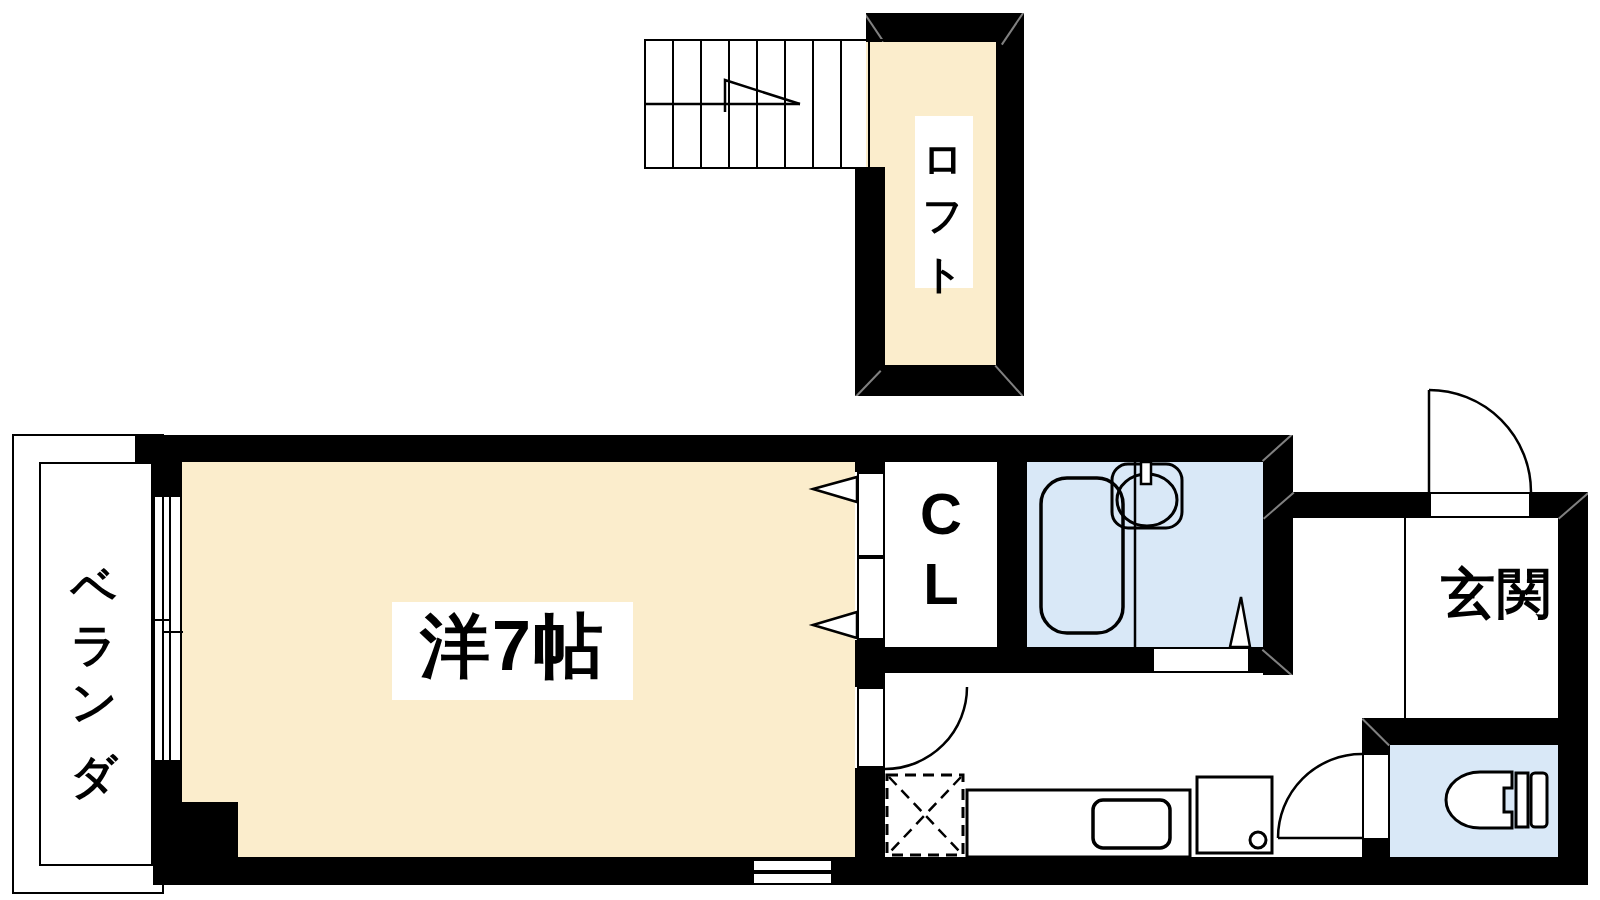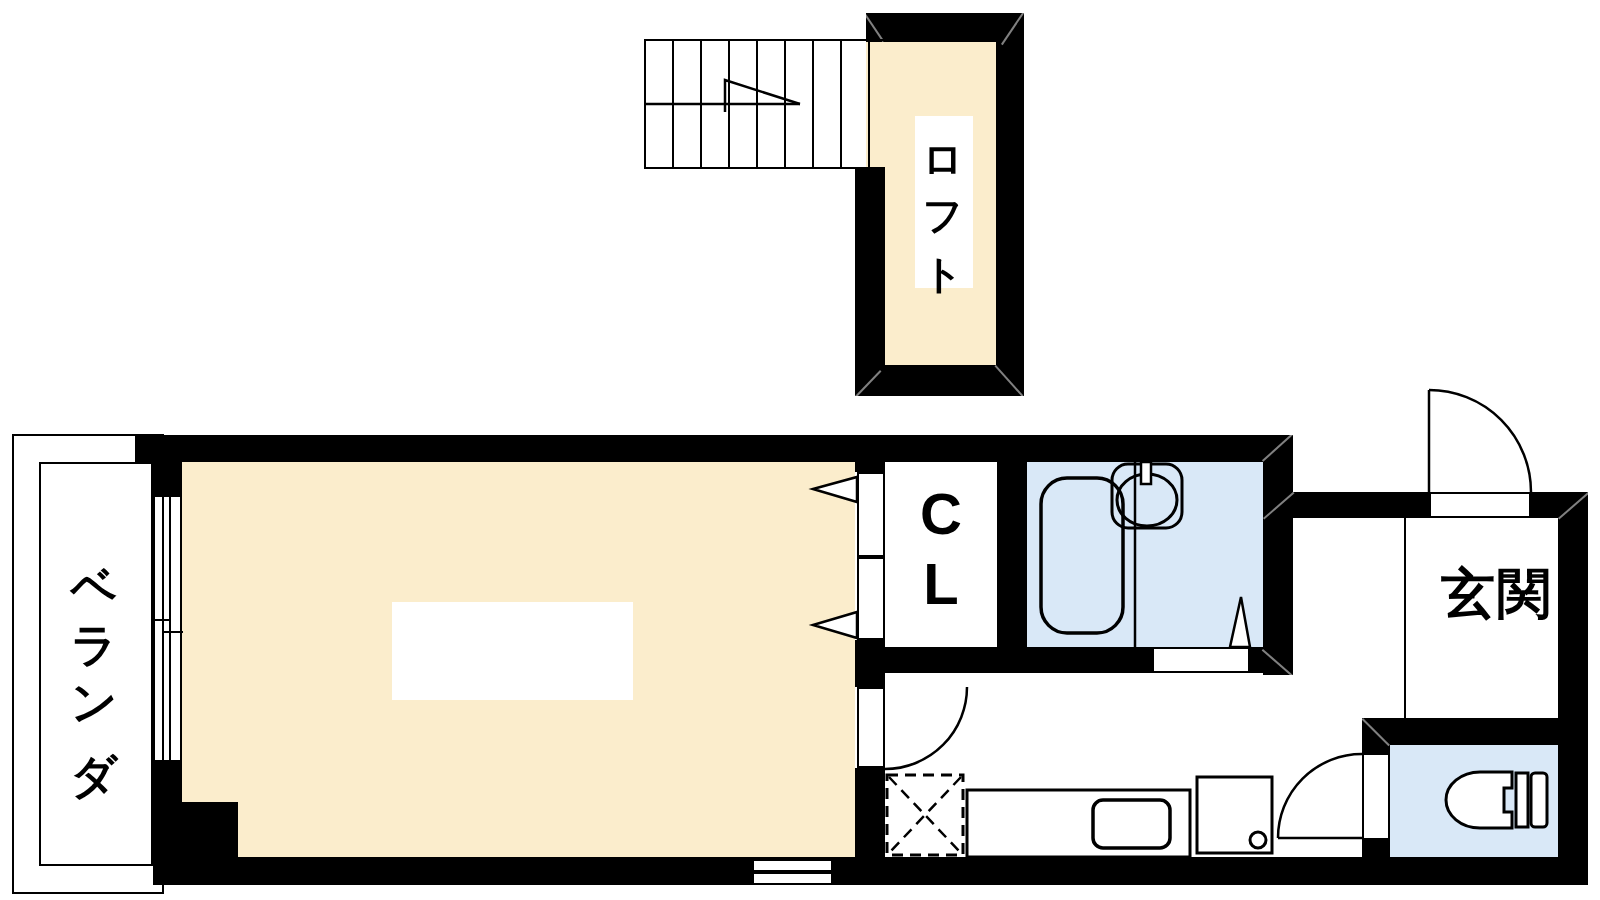--- a/index.html
+++ b/index.html
@@ -137,20 +137,21 @@
       <path d="M1512,772 L1480,772 A34,28 0 0 0 1480,828 L1512,828 L1512,812 L1504,812 L1504,788 L1512,788 Z"></path>
       <rect x="1516" y="773" width="12" height="54"></rect>
       <rect x="1531" y="773" width="16" height="54" rx="4"></rect>
     </g>
   </svg>
 
   <div class="plate" style="left:915px;top:116px;width:58px;height:172px;"></div>
   <div class="rlabel vtext" style="left:915px;top:116px;width:58px;height:172px;font-size:40px;font-weight:600;">ロフト</div>
 
   <div class="plate" style="left:392px;top:602px;width:241px;height:98px;"></div>
+  <div class="rlabel" style="left:392px;top:598px;width:241px;height:98px;font-size:70px;font-weight:700;letter-spacing:2px;">洋7帖</div>
 
   <div class="rlabel vtext" style="left:55px;top:450px;width:80px;height:410px;font-size:46px;font-weight:600;">ベランダ</div>
 
   <div class="rlabel" style="left:885px;top:478px;width:112px;height:70px;font-size:58px;font-weight:600;">C</div>
   <div class="rlabel" style="left:885px;top:548px;width:112px;height:70px;font-size:58px;font-weight:600;">L</div>
 
   <div class="rlabel" style="left:1405px;top:566px;width:184px;height:56px;font-size:54px;font-weight:700;letter-spacing:2px;">玄関</div>
 </div>
 
 </body></html>

